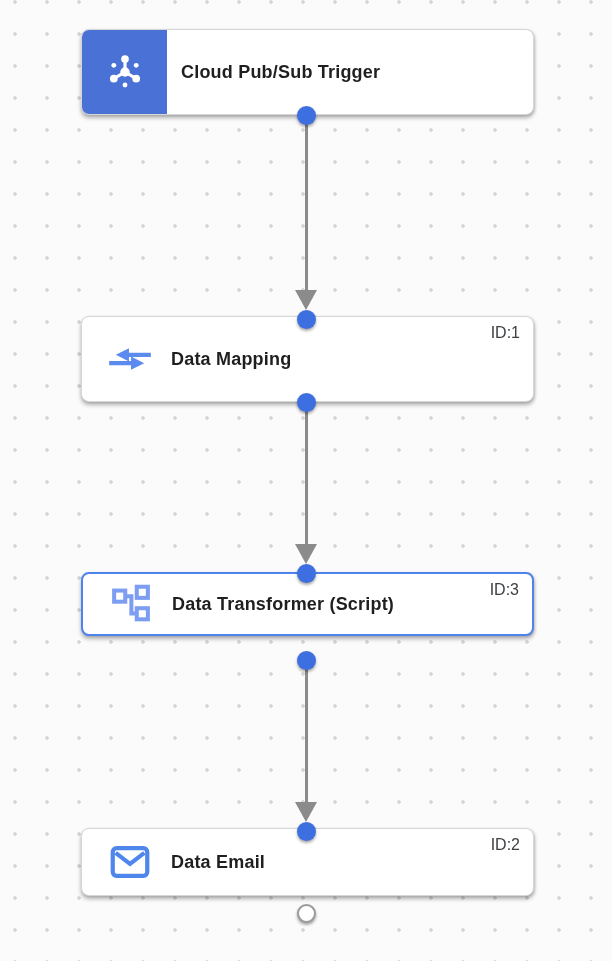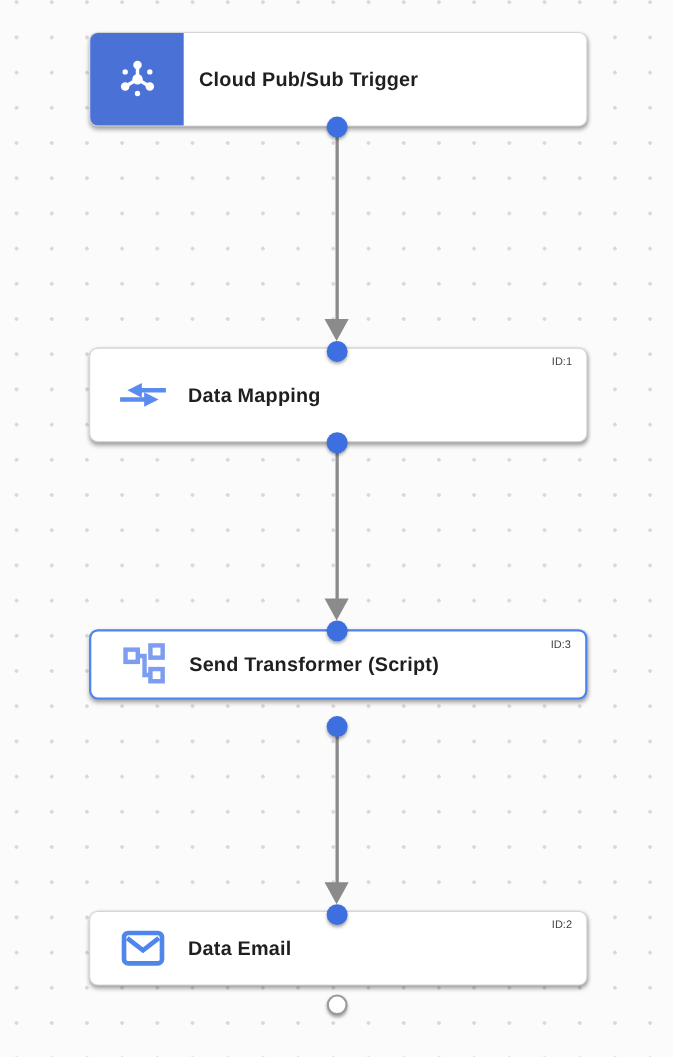--- a/index.html
+++ b/index.html
@@ -23,21 +23,21 @@
     display:flex;align-items:center;box-sizing:border-box;
     cursor:pointer;
   }
   .node.selected{border:2px solid #4e83ee;}
   .node-title{
     font-size:18px;font-weight:bold;color:#1f1f1f;letter-spacing:.2px;
     white-space:nowrap;
   }
   .id-label{
     position:absolute;top:7px;right:13px;
-    font-size:10px;color:#3c4043;font-weight:400;
+    font-size:16px;color:#3c4043;font-weight:400;
   }
   
   .trigger-tile{
     width:85px;height:100%;flex:0 0 85px;
     background:#4a71d6;border-radius:7px 0 0 7px;
     display:flex;align-items:center;justify-content:center;
   }
   .node.selected .icon-box,.icon-box{
     width:52px;height:52px;margin-left:22px;flex:0 0 52px;
     display:flex;align-items:center;justify-content:center;
@@ -114,21 +114,21 @@
   <div class="node selected" style="top:572px;height:64px;">
     <span class="id-label">ID:3</span>
     <div class="icon-box">
       <svg width="46" height="46" viewBox="0 0 24 24" fill="none" stroke="#7d9df2" stroke-width="2.1">
         <path d="M9 8 L12.2 8 L12.2 17 L15 17"></path>
         <rect x="3.2" y="5" width="5.8" height="5.8"></rect>
         <rect x="15" y="3" width="5.8" height="5.8"></rect>
         <rect x="15" y="14.2" width="5.8" height="5.8"></rect>
       </svg>
     </div>
-    <span class="node-title step-title">Send Transformer (Script)</span>
+    <span class="node-title step-title">Data Transformer (Script)</span>
   </div>
 
   <div class="node" style="top:828px;height:68px;">
     <span class="id-label">ID:2</span>
     <div class="icon-box">
       <svg width="46" height="46" viewBox="0 0 24 24" fill="none" stroke="#4f86ec" stroke-width="2.2">
         <rect x="3" y="4.8" width="18" height="14.4" rx="2"></rect>
         <path d="M4.5 7.2 L12 13 L19.5 7.2"></path>
       </svg>
     </div>

